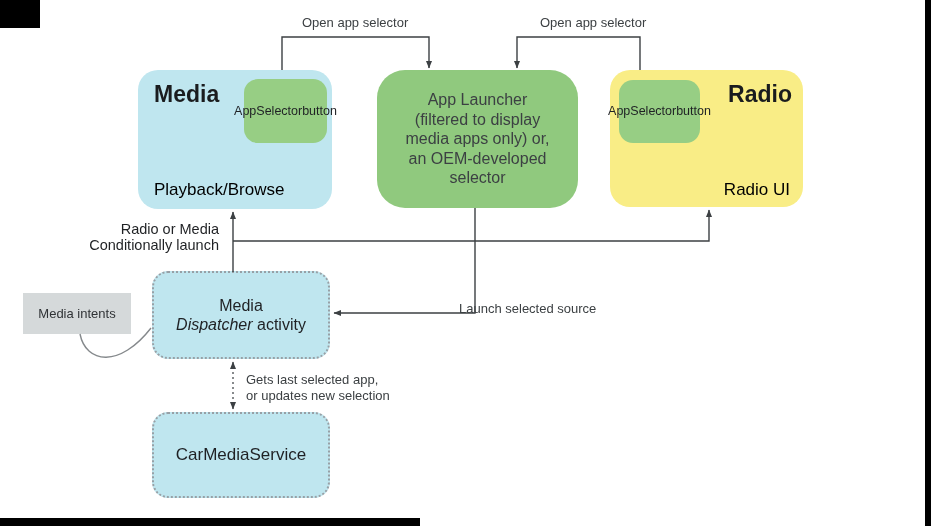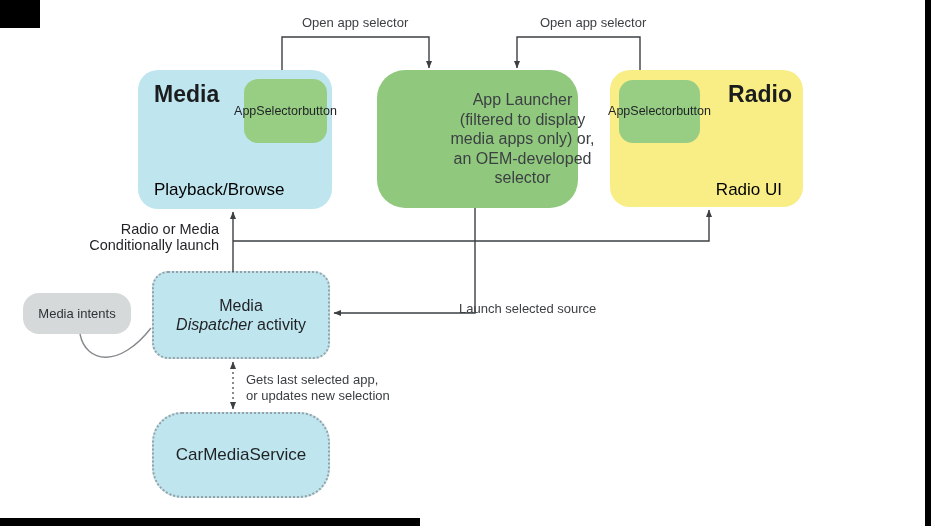--- a/index.html
+++ b/index.html
@@ -18,27 +18,27 @@
   .yellow{background:var(--yellow);}
   .greenbig{background:var(--green);border-radius:28px;}
   .dashedbox{background:var(--cyan);border:2px dotted var(--dash-border);border-radius:16px;
     display:flex;flex-direction:column;align-items:center;justify-content:center;}
   .selector-btn{position:absolute;background:var(--green-button);border-radius:14px;
     display:flex;flex-direction:row;align-items:center;justify-content:center;
     font-size:12.5px;line-height:15px;color:var(--text-dark);text-align:center;}
   .boxtitle{position:absolute;font-weight:700;font-size:23px;color:#1a1c1e;}
   .boxsub{position:absolute;font-size:17px;font-weight:400;color:#000000;}
   .launcher-text{width:100%;height:100%;display:flex;flex-direction:column;align-items:center;
-    justify-content:center;font-size:16px;line-height:19.5px;color:var(--text-gray);text-align:center;padding-left:45px;}
+    justify-content:center;font-size:16px;line-height:19.5px;color:var(--text-gray);text-align:center;}
   .smalllabel{position:absolute;font-size:13px;font-weight:400;color:var(--text-gray);z-index:3;white-space:nowrap;}
   .plainlabel{position:absolute;font-size:14.5px;line-height:15.5px;color:var(--text-dark);z-index:3;white-space:nowrap;}
   .dispatcher-text{font-size:16px;line-height:19.5px;color:var(--text-dark);text-align:center;}
   .cms-text{font-size:17px;font-weight:500;color:var(--text-dark);}
   .grayrect{position:absolute;background:var(--gray-box);display:flex;align-items:center;
-    justify-content:center;font-size:13px;font-weight:500;color:#303336;z-index:1;border-radius:16px;}
+    justify-content:center;font-size:13px;font-weight:500;color:#303336;z-index:1;}
   #wires{position:absolute;left:0;top:0;z-index:2;}
   .blackbar{position:absolute;background:var(--black-bar);z-index:10;}
   .it{font-style:italic;}
 </style>
 </head>
 <body>
 
 <div id="canvas">
 
   <div class="node rounded cyan" style="left:138px;top:70px;width:194px;height:139px;">
@@ -61,35 +61,35 @@
     </div>
   </div>
 
   <div class="node rounded yellow" style="left:610px;top:70px;width:193px;height:137px;">
     <div class="selector-btn" style="left:9px;top:10px;width:81px;height:63px;">
       <span>App</span>
       <span>Selector</span>
       <span>button</span>
     </div>
     <div class="boxtitle" style="right:11px;top:11px;">Radio</div>
-    <div class="boxsub" style="right:21px;top:110px;text-align:right;">Radio UI</div>
+    <div class="boxsub" style="right:13px;top:110px;text-align:right;">Radio UI</div>
   </div>
 
   <div class="grayrect" style="left:23px;top:293px;width:108px;height:41px;">
     <span>Media intents</span>
   </div>
 
   <div class="node dashedbox" style="left:152px;top:271px;width:178px;height:88px;">
     <div class="dispatcher-text">
       <div>Media</div>
       <div><span class="it">Dispatcher</span> <span>activity</span></div>
     </div>
   </div>
 
-  <div class="node dashedbox" style="left:152px;top:412px;width:178px;height:86px;border-radius:30px;">
+  <div class="node dashedbox" style="left:152px;top:412px;width:178px;height:86px;">
     <span class="cms-text">CarMediaService</span>
   </div>
 
   <svg id="wires" width="931" height="526" viewBox="0 0 931 526">
     <defs>
       <marker id="ah" markerWidth="8" markerHeight="7" refX="7" refY="3" orient="auto" markerUnits="userSpaceOnUse">
         <path d="M0,0 L7.5,3 L0,6 Z" fill="#3c4043"></path>
       </marker>
       <marker id="ahs" markerWidth="8" markerHeight="7" refX="7" refY="3" orient="auto-start-reverse" markerUnits="userSpaceOnUse">
         <path d="M0,0 L7.5,3 L0,6 Z" fill="#3c4043"></path>

